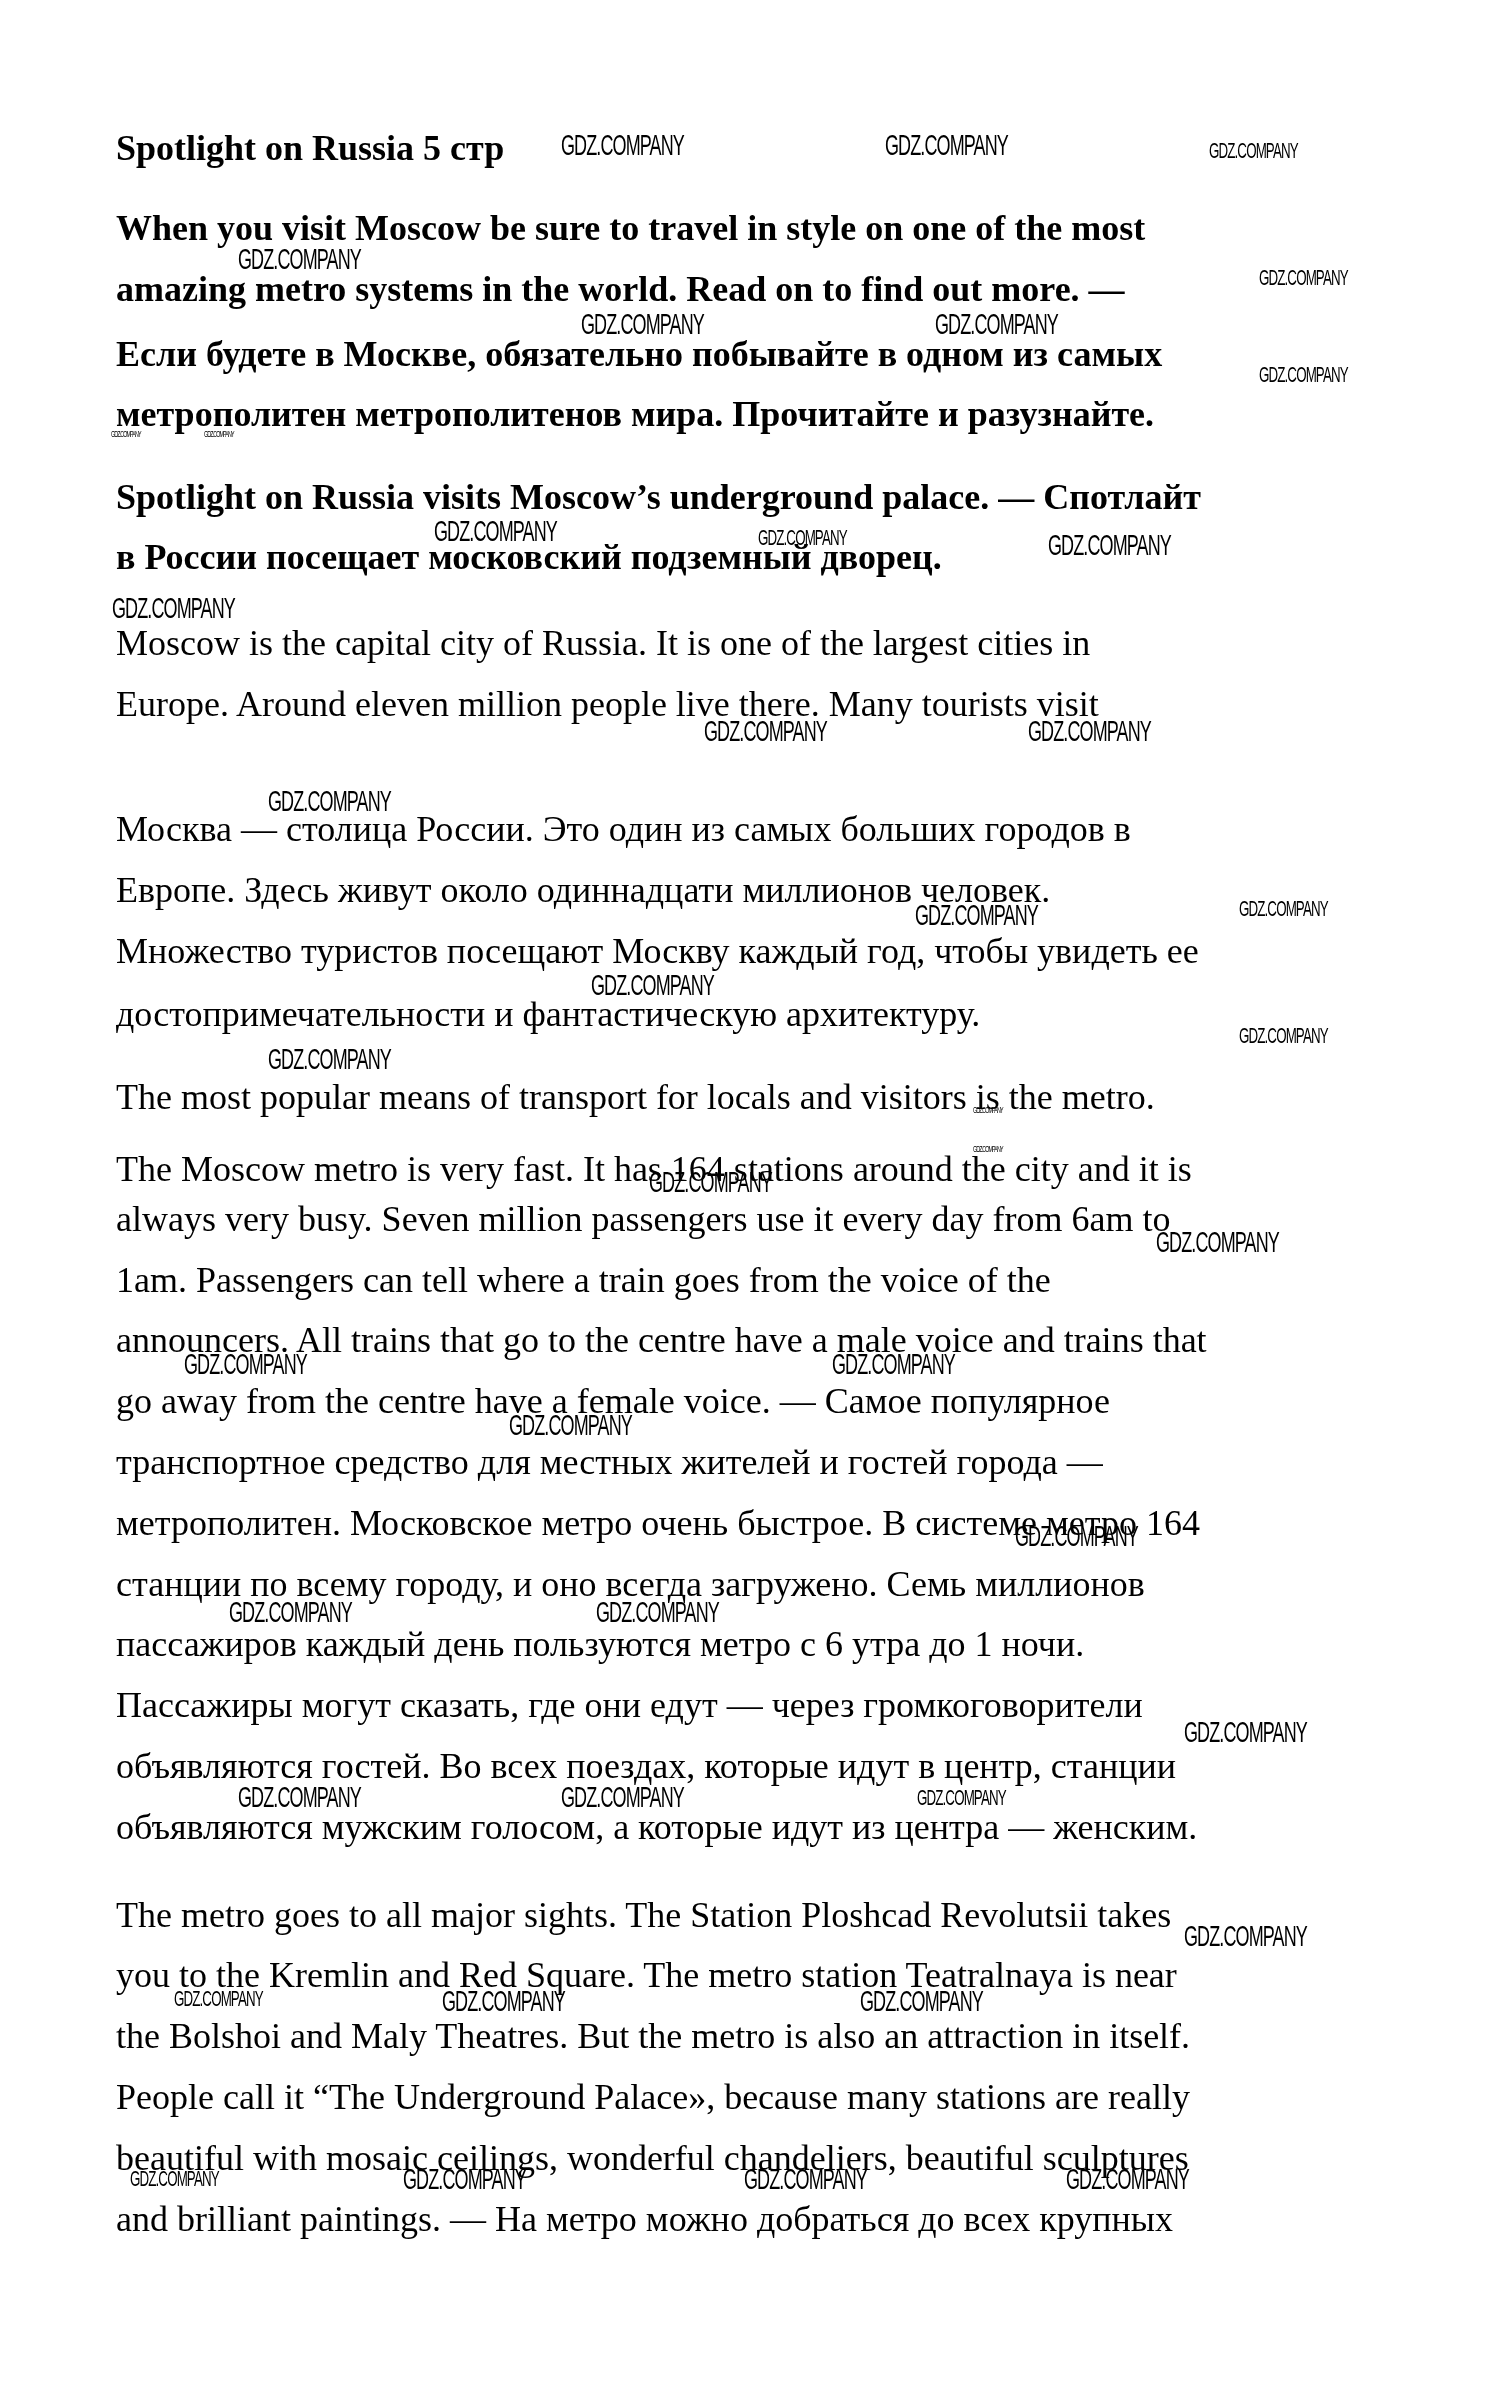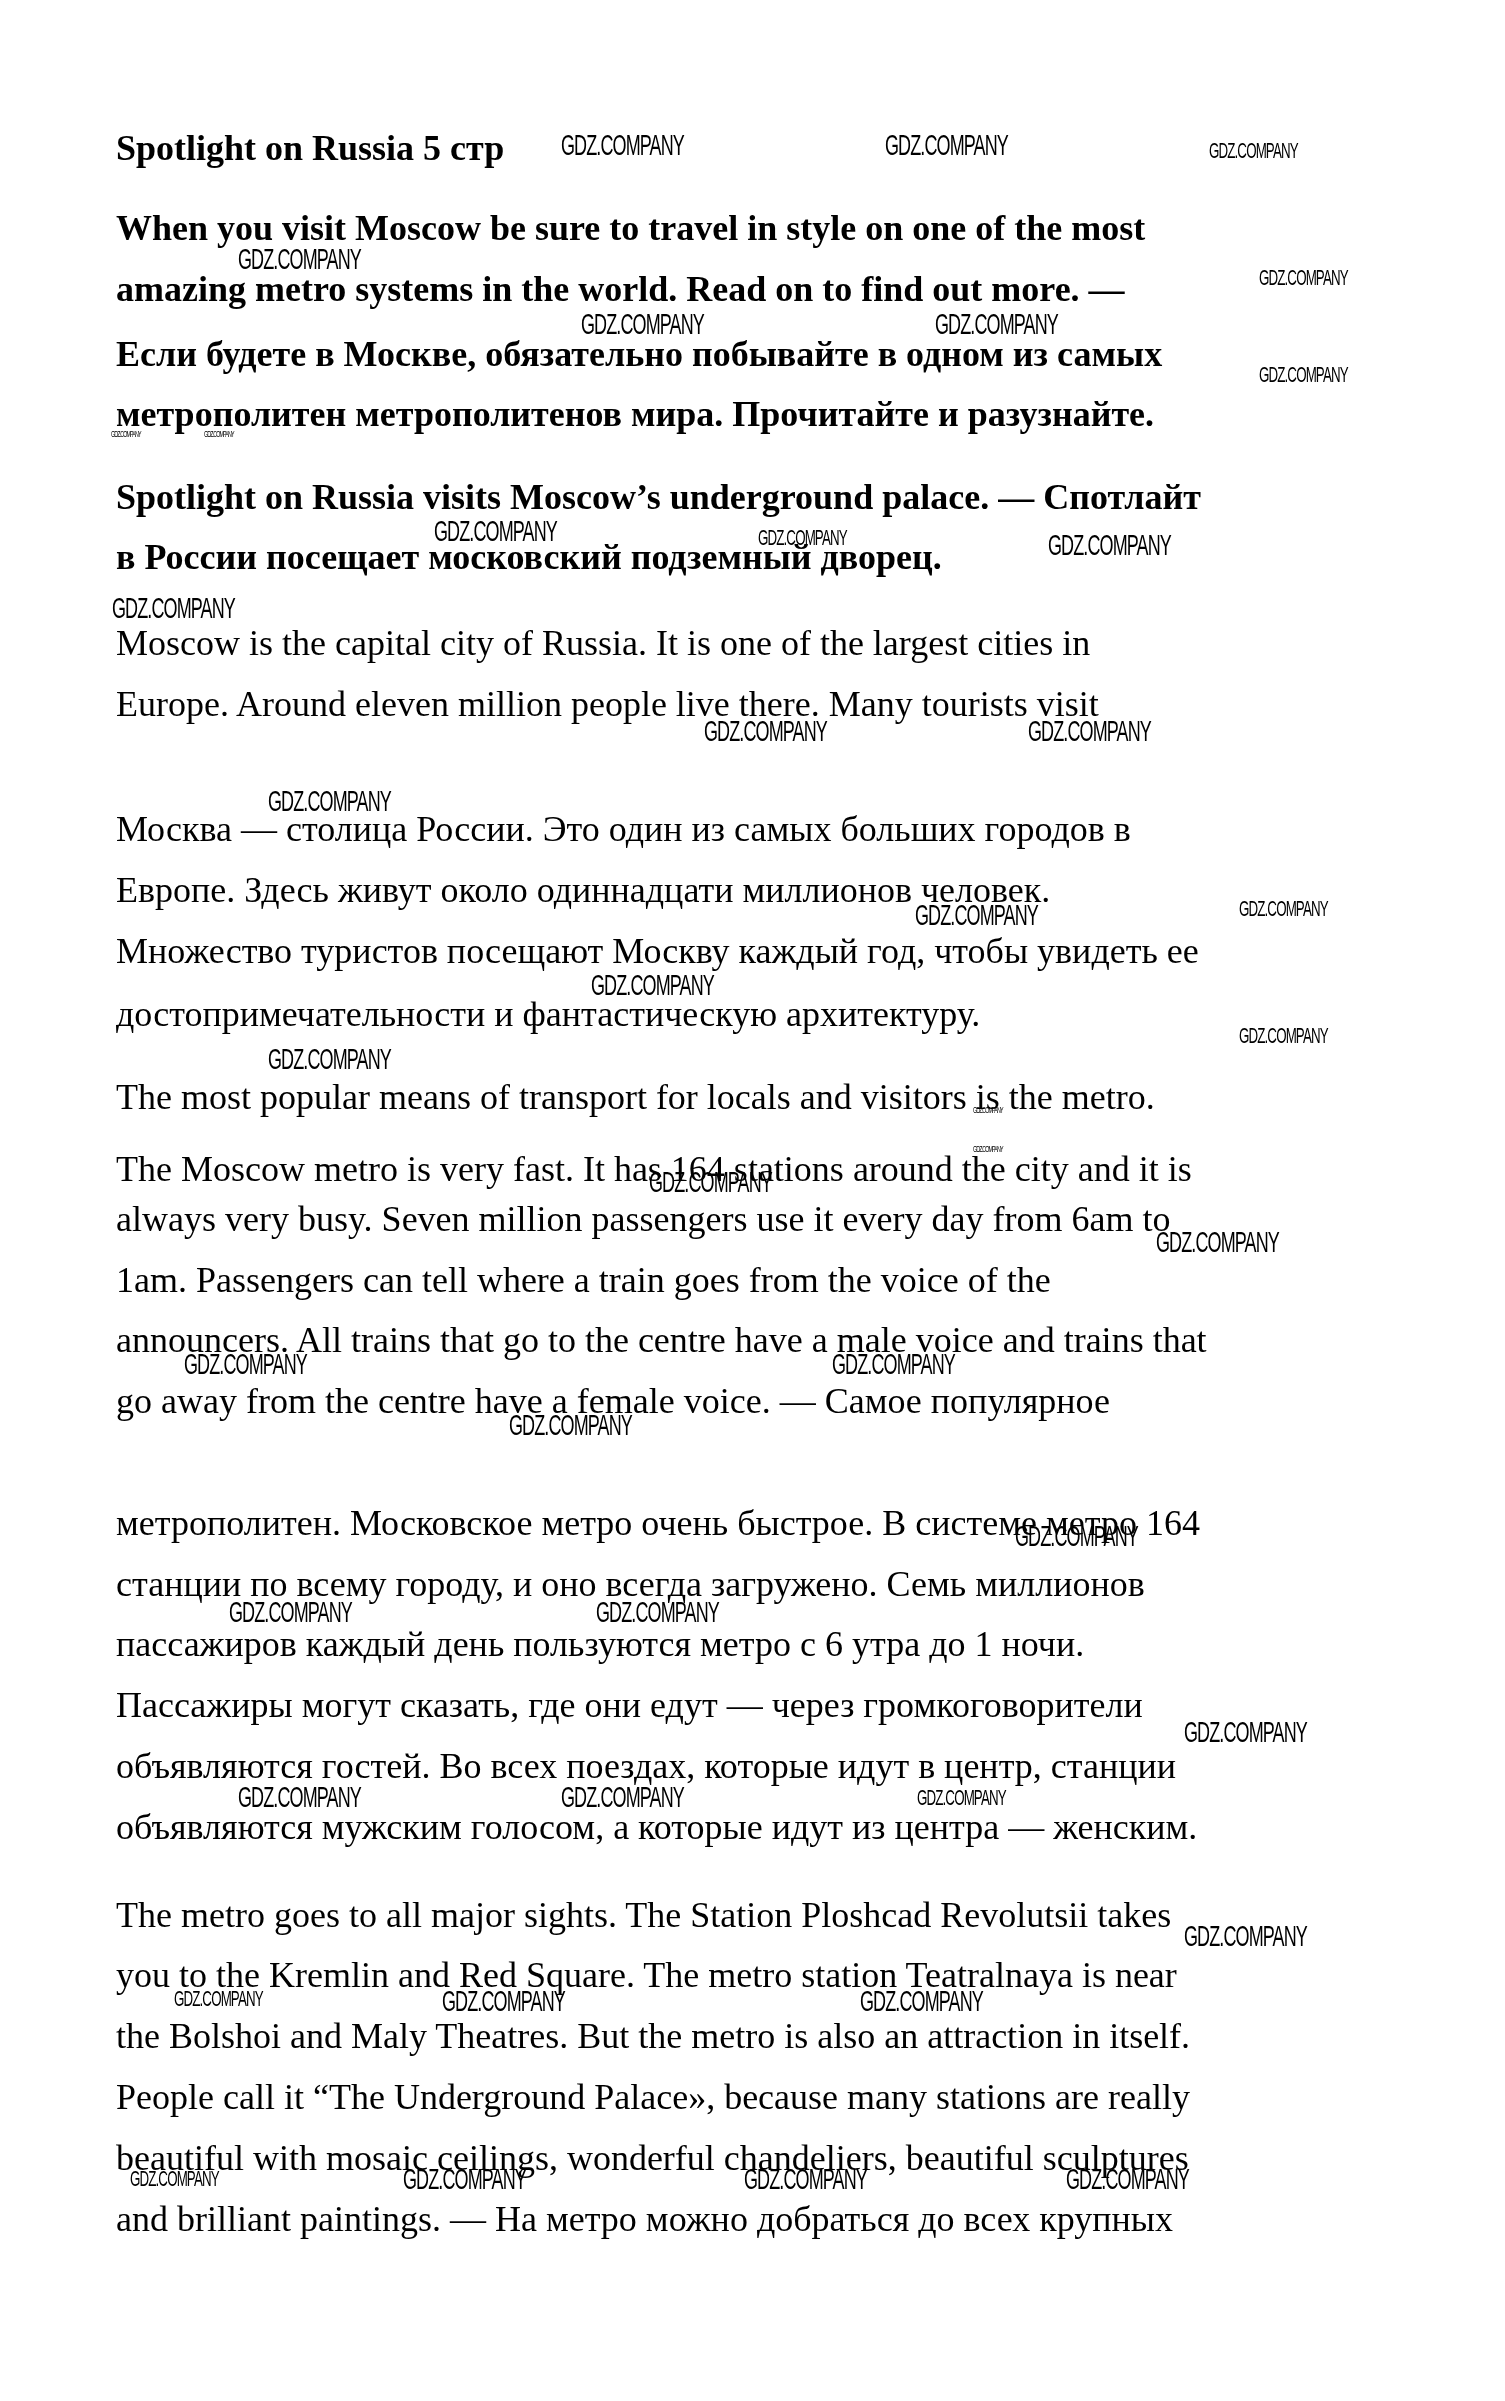--- a/index.html
+++ b/index.html
@@ -42,20 +42,21 @@
   <div class="line" style="top:869px">Европе. Здесь живут около одиннадцати миллионов человек.</div>
   <div class="line" style="top:930px">Множество туристов посещают Москву каждый год, чтобы увидеть ее</div>
   <div class="line" style="top:993px">достопримечательности и фантастическую архитектуру.</div>
 
   <div class="line" style="top:1076px">The most popular means of transport for locals and visitors is the metro.</div>
   <div class="line" style="top:1148px">The Moscow metro is very fast. It has 164 stations around the city and it is</div>
   <div class="line" style="top:1198px">always very busy. Seven million passengers use it every day from 6am to</div>
   <div class="line" style="top:1259px">1am. Passengers can tell where a train goes from the voice of the</div>
   <div class="line" style="top:1319px">announcers. All trains that go to the centre have a male voice and trains that</div>
   <div class="line" style="top:1380px">go away from the centre have a female voice. — Самое популярное</div>
+  <div class="line" style="top:1441px">транспортное средство для местных жителей и гостей города —</div>
   <div class="line" style="top:1502px">метрополитен. Московское метро очень быстрое. В системе метро 164</div>
   <div class="line" style="top:1563px">станции по всему городу, и оно всегда загружено. Семь миллионов</div>
   <div class="line" style="top:1623px">пассажиров каждый день пользуются метро с 6 утра до 1 ночи.</div>
   <div class="line" style="top:1684px">Пассажиры могут сказать, где они едут — через громкоговорители</div>
   <div class="line" style="top:1745px">объявляются гостей. Во всех поездах, которые идут в центр, станции</div>
   <div class="line" style="top:1806px">объявляются мужским голосом, а которые идут из центра — женским.</div>
 
   <div class="line" style="top:1894px">The metro goes to all major sights. The Station Ploshcad Revolutsii takes</div>
   <div class="line" style="top:1954px">you to the Kremlin and Red Square. The metro station Teatralnaya is near</div>
   <div class="line" style="top:2015px">the Bolshoi and Maly Theatres. But the metro is also an attraction in itself.</div>

